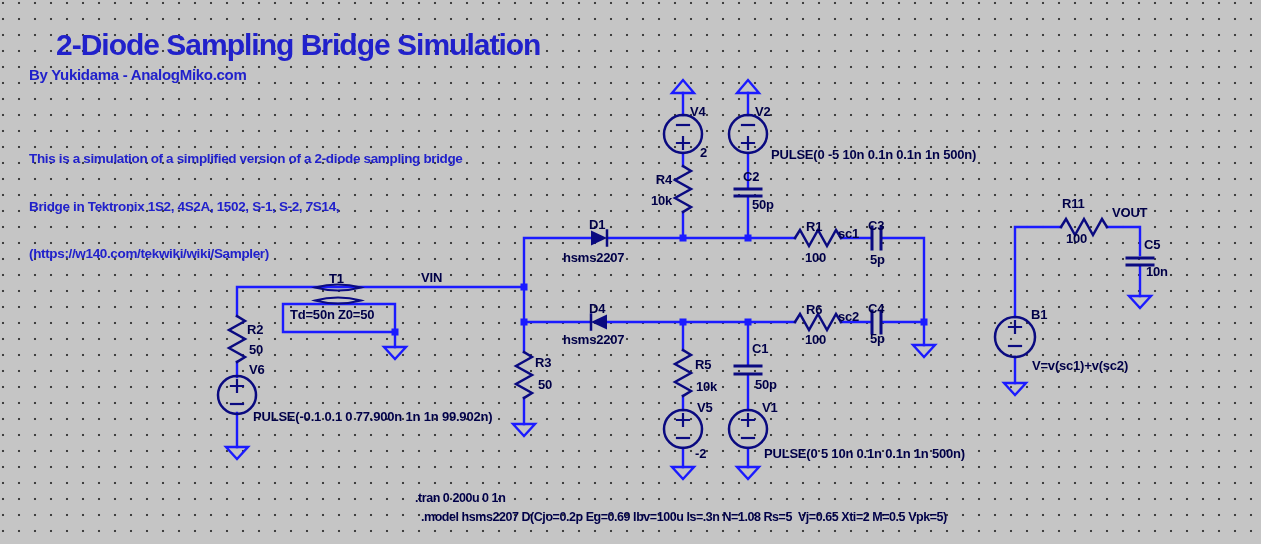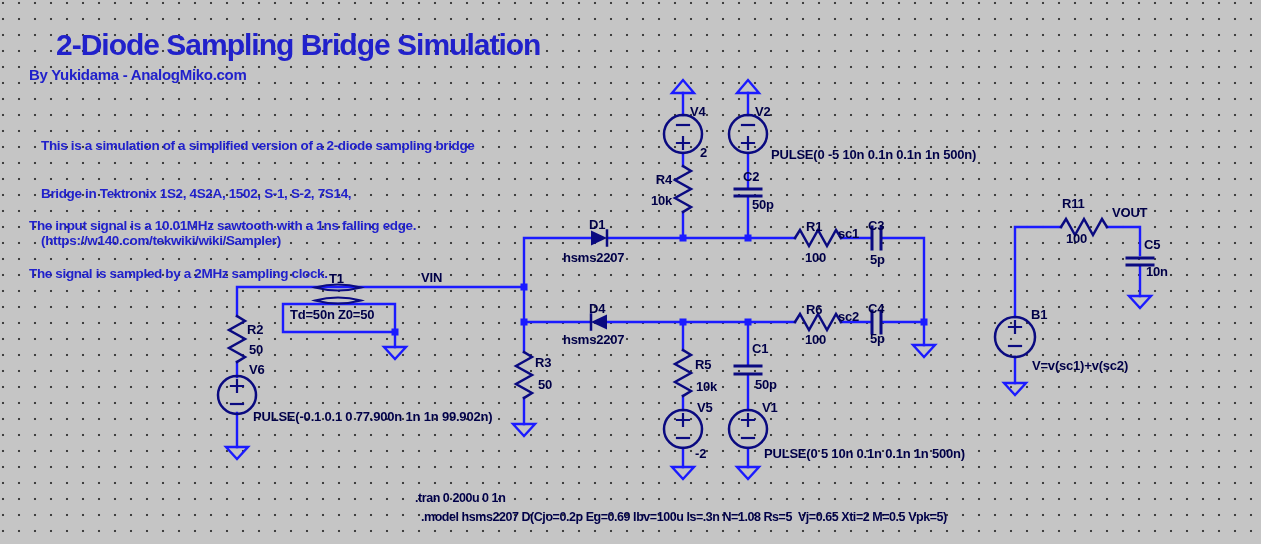--- a/index.html
+++ b/index.html
@@ -10,21 +10,21 @@
     background-image:radial-gradient(circle, #3f3f3f 0.9px, transparent 1.6px);
     background-size:16px 16px;
     background-position:-5px -5px;
     font-family:"Liberation Sans", sans-serif;
     overflow:hidden;
   }
   .hdr{position:absolute;color:#2121cb;font-weight:bold;}
   #title{left:28px;top:28px;font-size:30px;letter-spacing:-1px;white-space:pre;margin-left:28px;}
   #byline{left:29px;top:66px;font-size:15px;letter-spacing:-0.3px;white-space:pre;}
   .para{font-size:13.5px;letter-spacing:-0.35px;line-height:15.7px;white-space:pre;}
-  #para1{left:29px;top:107px;margin-left:12px;}
+  #para1{left:29px;top:120px;}
   #para2{left:29px;top:187px;}
   svg text{
     font-family:"Liberation Sans", sans-serif;
     font-weight:bold;
     font-size:13px;
     letter-spacing:-0.2px;
     fill:#000048;
     white-space:pre;
   }
   svg text.dir{font-size:12.5px;letter-spacing:-0.45px;}
@@ -39,24 +39,20 @@
 
 <div id="canvas">
 
   <div id="title" class="hdr">2-Diode Sampling Bridge Simulation</div>
   <div id="byline" class="hdr">By Yukidama - AnalogMiko.com</div>
   <div id="para1" class="hdr para">
     <div>This is a simulation of a simplified version of a 2-diode sampling bridge</div>
     <div>Bridge in Tektronix 1S2, 4S2A, 1502, S-1, S-2, 7S14,</div>
     <div>(https://w140.com/tekwiki/wiki/Sampler)</div>
   </div>
-  <div id="para2" class="hdr para">
-    <div>The input signal is a 10.01MHz sawtooth with a 1ns falling edge.</div>
-    <div>The signal is sampled by a 2MHz sampling clock.</div>
-  </div>
 
   <svg width="1261" height="544" viewBox="0 0 1261 544" style="position:absolute;left:0;top:0;">
 
     <path class="wire" d="
       M237,287 H524
       M237,287 V316  M237,362 V377  M237,413 V447
       M524,238 V352  M524,398 V424
       M524,238 H591  M607,238 H795  M841,238 H871  M882,238 H924
       M924,238 V322
       M524,322 H591  M607,322 H795  M841,322 H871  M882,322 H924

